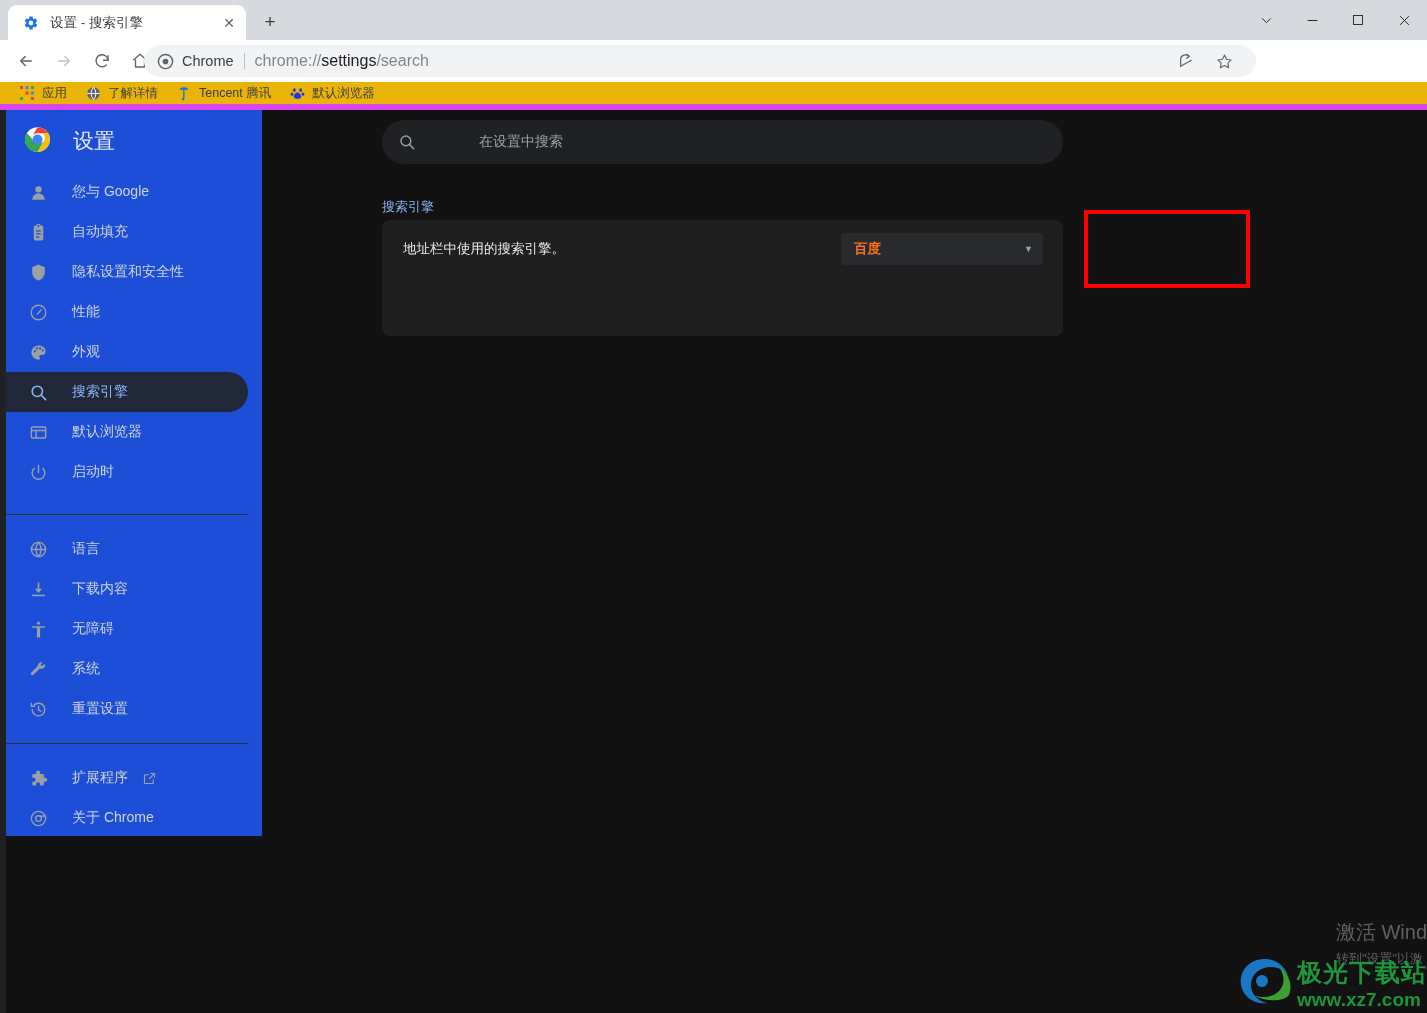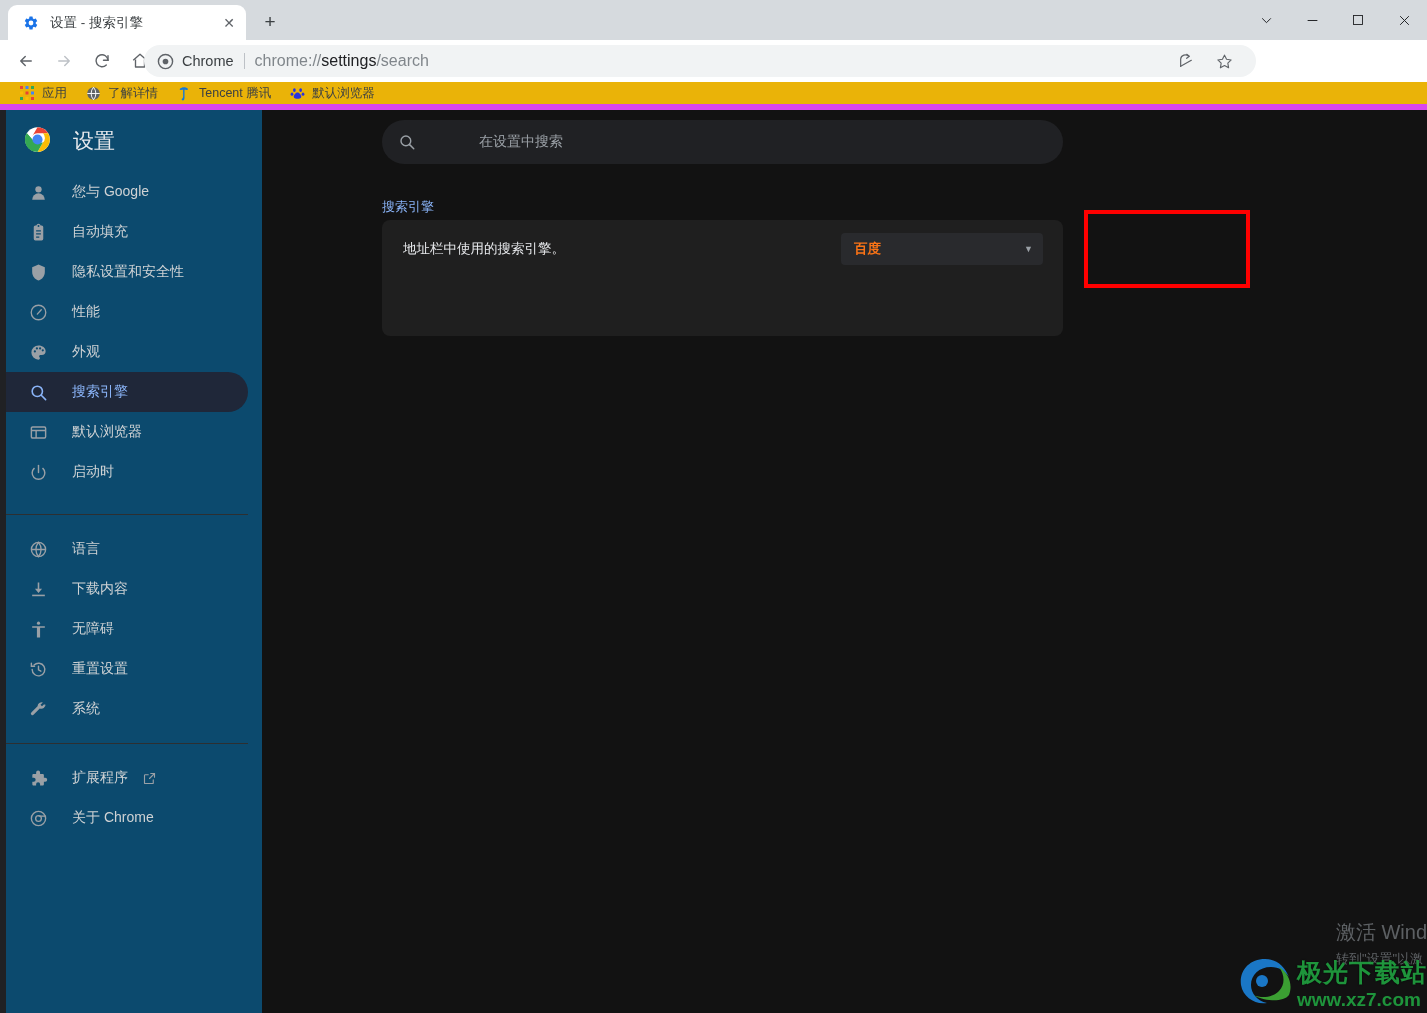--- a/index.html
+++ b/index.html
@@ -121,22 +121,22 @@
     position: absolute; left: 0; top: 110px; width: 1427px; height: 903px;
     background: #121212;
   }
   #left-rail {
     position: absolute; left: 0; top: 0; width: 6px; height: 903px;
     background: #202124;
   }
 
   
   #sidebar {
-    position: absolute; left: 6px; top: 0; width: 256px; height: 903px;
-    background: #0c4a6e;
+    position: absolute; left: 6px; top: 0; width: 256px; height: 726px;
+    background: #1d4ed8;
   }
   #settings-header {
     display: flex; align-items: center; height: 62px; padding-left: 18px;
   }
   #settings-title {
     margin-left: 22px; font-size: 21px; color: #e8eaed; font-weight: 400;
   }
   .nav-item {
     display: flex; align-items: center; height: 40px;
     margin: 0 14px 0 0; border-radius: 0 20px 20px 0;
@@ -519,36 +519,36 @@
         <svg width="19" height="19" viewBox="0 0 24 24" fill="currentColor">
             <circle cx="12" cy="4" r="2"></circle>
             <path d="M4 8h16v1.8h-6V22h-2v-6h-0v6h-2V9.8H4z"></path>
           </svg>
       </span>
       <span class="ni-label">无障碍</span>
     </div>
 
     <div class="nav-item">
       <span class="ni-ico">
+        <svg width="19" height="19" viewBox="0 0 24 24" fill="currentColor">
+            <path d="M21 5.5a5.5 5.5 0 01-7.4 5.2L6 18.3a2 2 0 11-2.8-2.8l7.6-7.6A5.5 5.5 0 0117.5 3l-3 3 1.9 1.9 3-3c.4.8.6 1.7.6 1.6z"></path>
+          </svg>
+      </span>
+      <span class="ni-label">系统</span>
+    </div>
+
+    <div class="nav-item">
+      <span class="ni-ico">
         <svg width="19" height="19" viewBox="0 0 24 24" fill="none" stroke="currentColor" stroke-width="1.8" stroke-linecap="round">
             <path d="M4 12a8 8 0 102.4-5.7"></path>
             <path d="M3 4v4h4"></path>
             <path d="M12 8v4.3l3 1.8"></path>
           </svg>
       </span>
       <span class="ni-label">重置设置</span>
-    </div>
-
-    <div class="nav-item">
-      <span class="ni-ico">
-        <svg width="19" height="19" viewBox="0 0 24 24" fill="currentColor">
-            <path d="M21 5.5a5.5 5.5 0 01-7.4 5.2L6 18.3a2 2 0 11-2.8-2.8l7.6-7.6A5.5 5.5 0 0117.5 3l-3 3 1.9 1.9 3-3c.4.8.6 1.7.6 1.6z"></path>
-          </svg>
-      </span>
-      <span class="ni-label">系统</span>
     </div>
 
     <div class="nav-sep" style="margin-top:14px;margin-bottom:14px;"></div>
 
     <div class="nav-item">
       <span class="ni-ico">
         <svg width="19" height="19" viewBox="0 0 24 24" fill="currentColor">
             <path d="M20.5 11h-1.7V7.8c0-.9-.7-1.6-1.6-1.6H14V4.5a2.5 2.5 0 00-5 0v1.7H5.8c-.9 0-1.6.7-1.6 1.6V11h1.7a2.5 2.5 0 010 5H4.2v3.2c0 .9.7 1.6 1.6 1.6H9v-1.7a2.5 2.5 0 015 0v1.7h3.2c.9 0 1.6-.7 1.6-1.6V16h1.7a2.5 2.5 0 000-5z"></path>
           </svg>
       </span>

